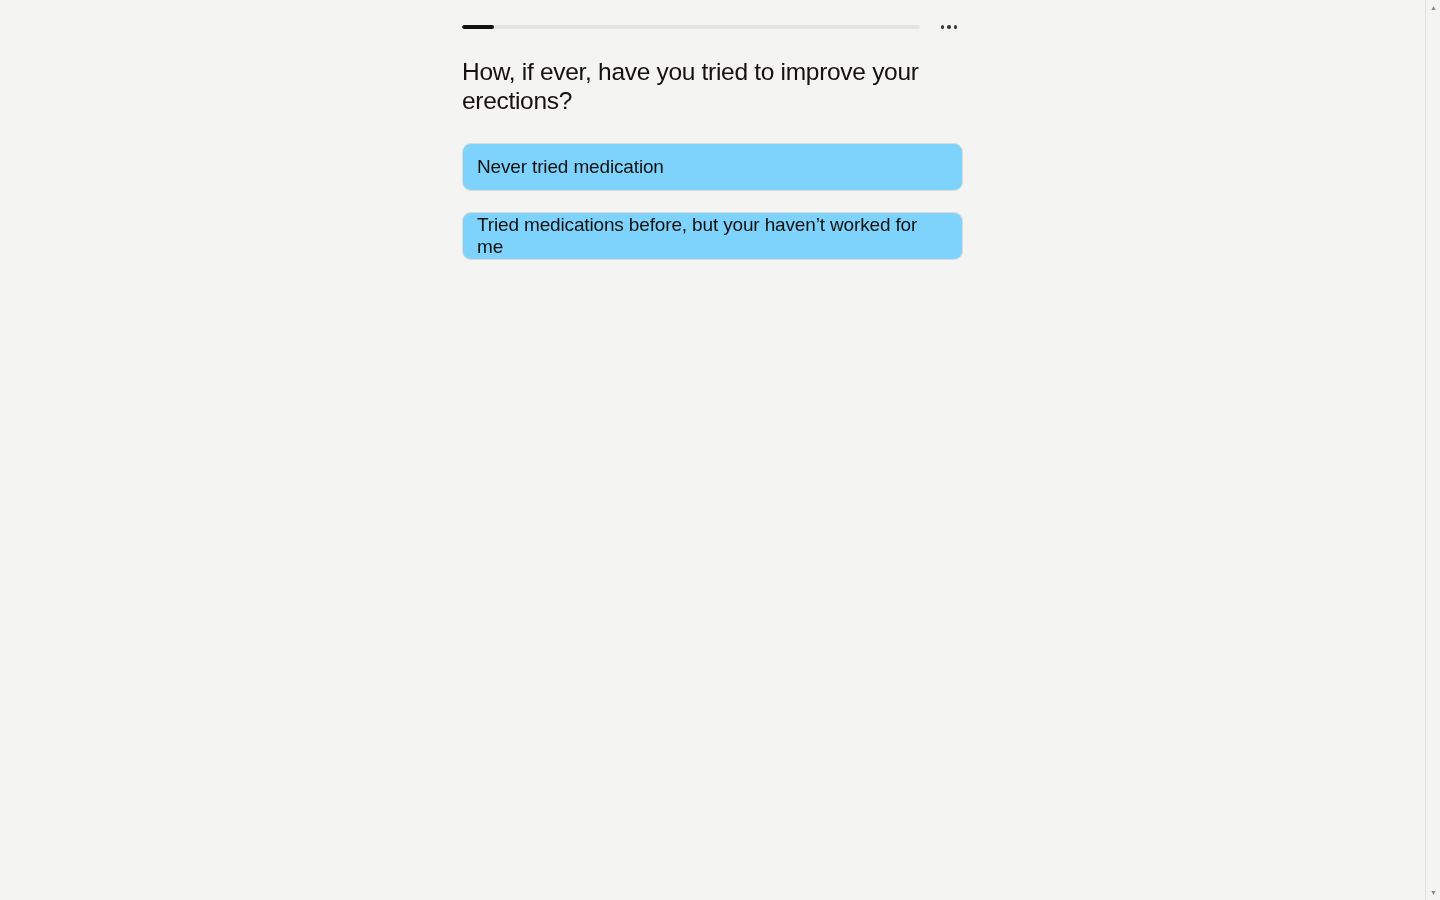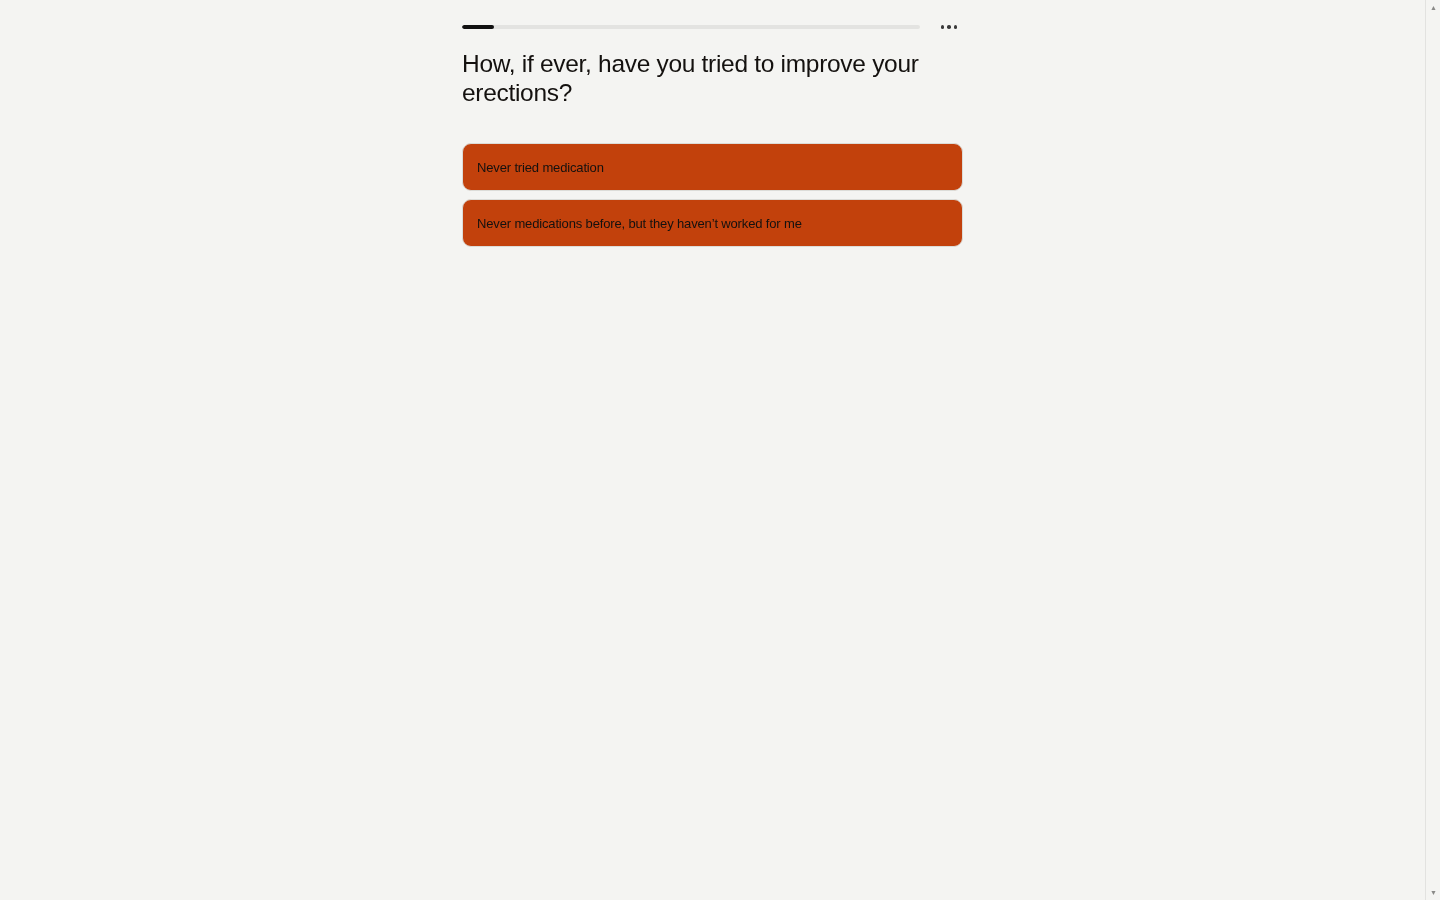--- a/index.html
+++ b/index.html
@@ -98,49 +98,49 @@
     height: 3.5px;
     border-radius: 50%;
     background: #3a3a3a;
     margin: 0 1.6px;
   }
 
   
   .question {
     position: absolute;
     left: 462px;
-    top: 50px;
+    top: 58px;
     width: 470px;
     font-size: 24.5px;
     line-height: 1.17;
     letter-spacing: -0.3px;
     color: #14110f;
     font-weight: 400;
   }
 
   
   .options {
     position: absolute;
     left: 462px;
     top: 143px;
     width: 501px;
   }
   .option {
     box-sizing: border-box;
     width: 501px;
     height: 48px;
-    background: #c2410c;
+    background: #7dd3fc;
     border: 1px solid #dcdcd8;
     border-radius: 9px;
     display: flex;
     align-items: center;
     padding: 0 14px;
-    margin-bottom: 8px;
+    margin-bottom: 21px;
     cursor: pointer;
-    font-size: 13px;
+    font-size: 19px;
     color: #14110f;
     letter-spacing: -0.15px;
   }
 </style>
 </head>
 <body>
 
 <div class="page">
 
   <div class="progress-row">
@@ -154,21 +154,21 @@
     </div>
   </div>
 
   <div class="question">How, if ever, have you tried to improve your erections?</div>
 
   <div class="options">
     <div class="option">
       <span>Never tried medication</span>
     </div>
     <div class="option">
-      <span>Never medications before, but they haven’t worked for me</span>
+      <span>Tried medications before, but your haven’t worked for me</span>
     </div>
   </div>
 
 </div>
 
 <div class="scrollbar">
   <div class="scroll-arrow up">▲</div>
   <div class="scroll-thumb"></div>
   <div class="scroll-arrow down">▼</div>
 </div>

